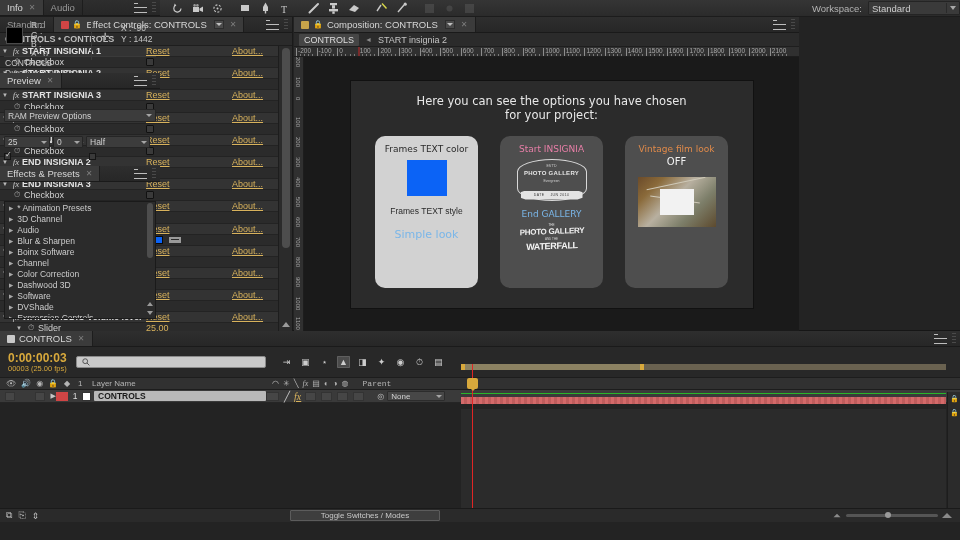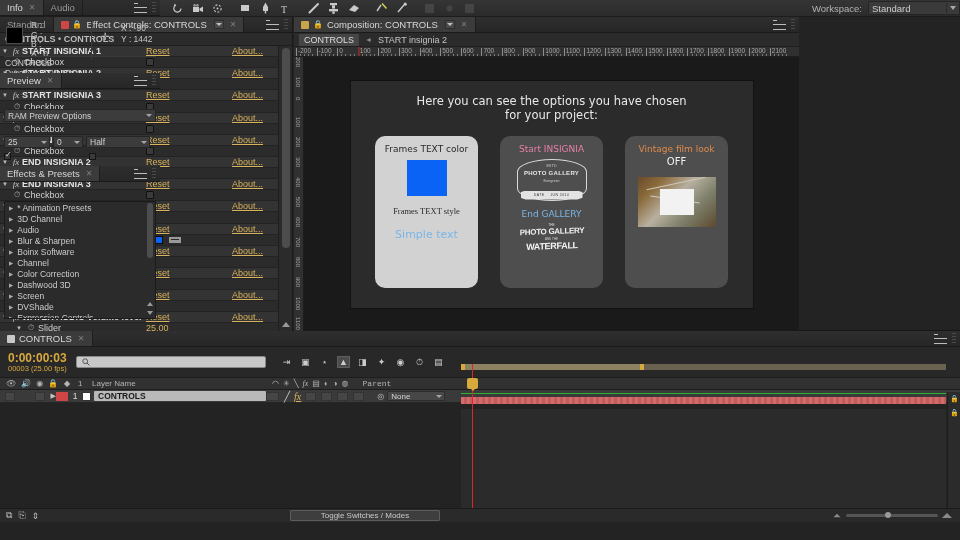--- a/index.html
+++ b/index.html
@@ -150,21 +150,21 @@
   .card.dark{background:#4e4e4e;}
   .card-title{text-align:center;font-size:9px;line-height:11px;
      font-family:"DejaVu Sans",sans-serif;}
   .c1-title{color:#2a2a2a;}
   .c2-title{color:#e87fa8;}
   .c3-title{color:#e08a4a;}
   .c3-sub{color:#f2f2f2;text-align:center;font-size:10px;margin-top:1px;
      font-family:"DejaVu Sans",sans-serif;}
   .blue-sq{width:40px;height:36px;background:#0b63f6;margin:5px auto 0;}
   .c1-sub{text-align:center;font-size:8.5px;color:#2a2a2a;margin-top:10px;
-     font-family:Liberation Serif, serif;}
+     font-family:Liberation Sans, sans-serif;}
   .c1-sample{text-align:center;font-size:11px;color:#7ab6e8;margin-top:12px;
      font-family:"DejaVu Sans",sans-serif;}
   .insignia1{margin:4px auto 0;width:70px;height:42px;position:relative;}
   .insig-frame{position:absolute;inset:0;border:1px solid #d8d8d8;border-radius:50%/30%;}
   .insig-txt{position:absolute;left:0;right:0;top:11px;text-align:center;
      font-size:6px;color:#e6e6e6;letter-spacing:.3px;font-weight:bold;}
   .insig-small{position:absolute;left:0;right:0;top:5px;text-align:center;
      font-size:3.5px;color:#cfcfcf;}
   .insig-small2{position:absolute;left:0;right:0;top:20px;text-align:center;
      font-size:3.5px;color:#cfcfcf;}
@@ -834,21 +834,21 @@
           <div class="stage-title">
             <div>Here you can see the options you have chosen</div>
             <div>for your project:</div>
           </div>
           <div class="cards">
 
             <div class="card light">
               <div class="card-title c1-title">Frames TEXT color</div>
               <div class="blue-sq"></div>
               <div class="c1-sub">Frames TEXT style</div>
-              <div class="c1-sample">Simple text</div>
+              <div class="c1-sample">Simple look</div>
             </div>
 
             <div class="card dark">
               <div class="card-title c2-title">Start INSIGNIA</div>
               <div class="insignia1">
                 <div class="insig-frame"></div>
                 <div class="insig-small">EST'D</div>
                 <div class="insig-txt">PHOTO GALLERY</div>
                 <div class="insig-small2">Evergreen</div>
                 <div class="ribbon">
@@ -1074,21 +1074,21 @@
             <div class="fxitem">
               <span class="tr">▶</span>
               <span>Color Correction</span>
             </div>
             <div class="fxitem">
               <span class="tr">▶</span>
               <span>Dashwood 3D</span>
             </div>
             <div class="fxitem">
               <span class="tr">▶</span>
-              <span>Screen</span>
+              <span>Software</span>
             </div>
             <div class="fxitem">
               <span class="tr">▶</span>
               <span>DVShade</span>
             </div>
             <div class="fxitem">
               <span class="tr">▶</span>
               <span>Expression Controls</span>
             </div>
           </div>

